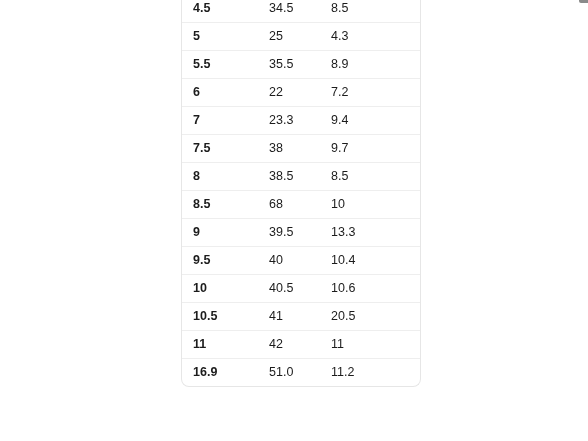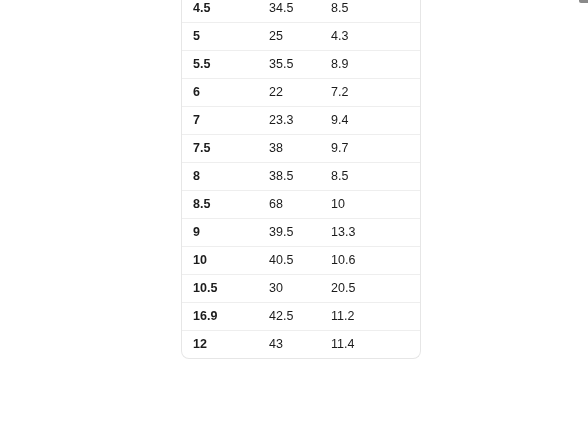--- a/index.html
+++ b/index.html
@@ -131,34 +131,39 @@
           <td class="col-us">8.5</td>
           <td class="col-eu">68</td>
           <td class="col-cm">10</td>
         </tr>
         <tr>
           <td class="col-us">9</td>
           <td class="col-eu">39.5</td>
           <td class="col-cm">13.3</td>
         </tr>
         <tr>
+          <td class="col-us">9.5</td>
+          <td class="col-eu">40</td>
+          <td class="col-cm">10.4</td>
+        </tr>
+        <tr>
           <td class="col-us">10</td>
           <td class="col-eu">40.5</td>
           <td class="col-cm">10.6</td>
         </tr>
         <tr>
           <td class="col-us">10.5</td>
-          <td class="col-eu">30</td>
+          <td class="col-eu">41</td>
           <td class="col-cm">20.5</td>
         </tr>
         <tr>
-          <td class="col-us">16.9</td>
-          <td class="col-eu">42.5</td>
-          <td class="col-cm">11.2</td>
+          <td class="col-us">11</td>
+          <td class="col-eu">42</td>
+          <td class="col-cm">11</td>
         </tr>
         <tr>
-          <td class="col-us">12</td>
-          <td class="col-eu">43</td>
-          <td class="col-cm">11.4</td>
+          <td class="col-us">16.9</td>
+          <td class="col-eu">51.0</td>
+          <td class="col-cm">11.2</td>
         </tr>
       </tbody>
   </table>
 </div>
 
 </body></html>

